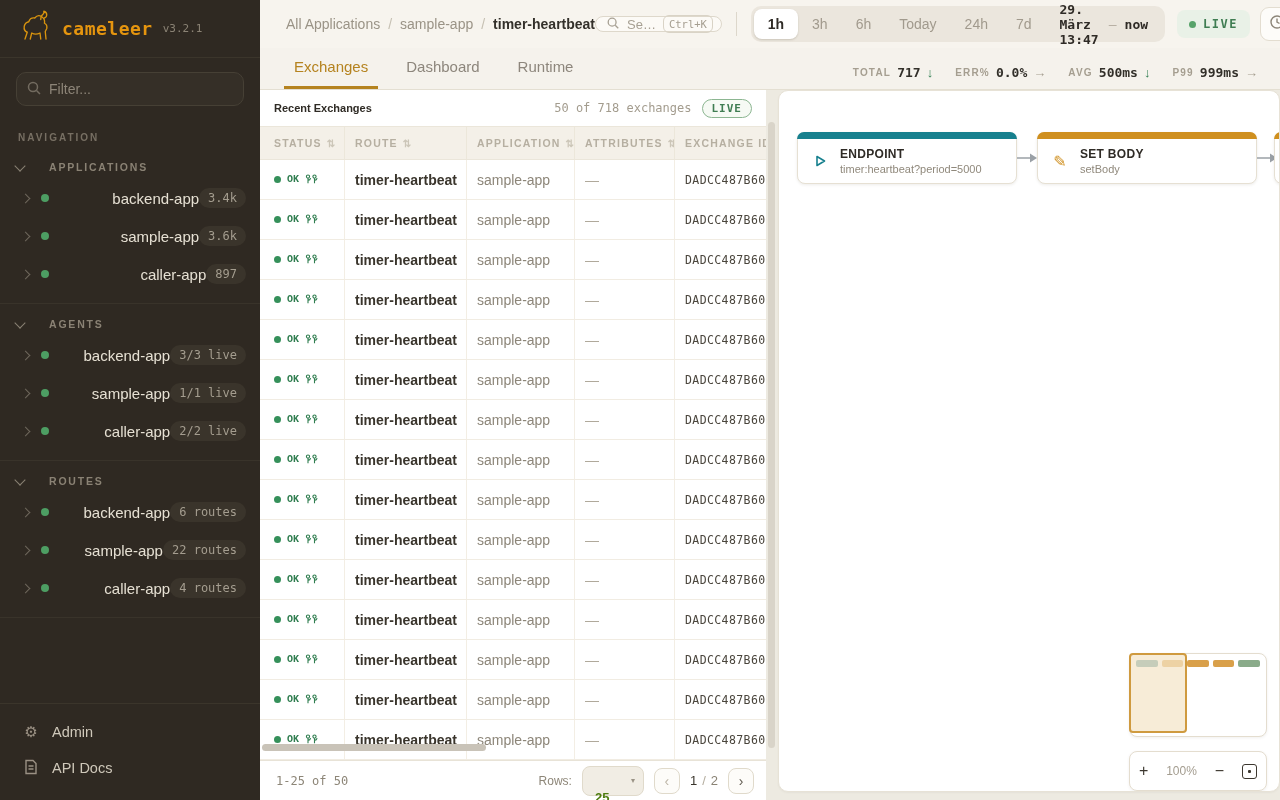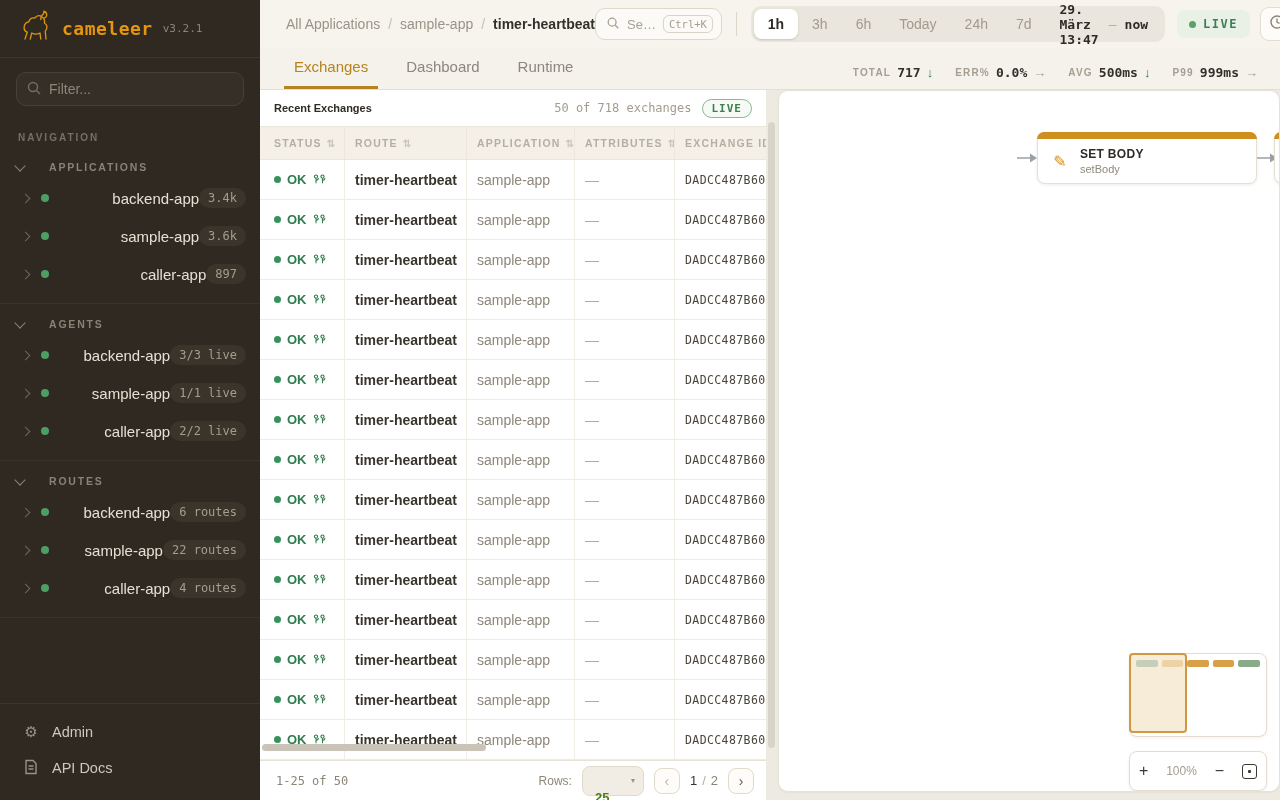--- a/index.html
+++ b/index.html
@@ -35,21 +35,21 @@
   .foot-label { font-size:14.5px; color:#cfc8ba; }
   .foot-icon { color:#9b9184; font-size:15px; width:18px; text-align:center; }
 
   
   .main { flex:1; display:flex; flex-direction:column; min-width:0; }
 
   .topbar { height:48px; background:#f7f4ee; display:flex; align-items:center; padding:0 0 0 26px; flex-shrink:0; overflow:hidden; }
   .crumbs { display:flex; align-items:center; gap:8px; font-size:14px; color:#9a9386; white-space:nowrap; }
   .crumb-sep { color:#c6c0b3; }
   .crumb-current { color:#33302a; font-weight:bold; }
-  .search-pill { margin-left:auto; display:flex; align-items:center; gap:7px; height:32px; padding:0 8px 0 10px; background:#fcfaf6; border:1px solid #ded8cb; border-radius:10px; color:#a7a093; font-size:13px; cursor:text; }
+  .search-pill { margin-left:auto; display:flex; align-items:center; gap:7px; height:16px; padding:0 8px 0 10px; background:#fcfaf6; border:1px solid #ded8cb; border-radius:10px; color:#a7a093; font-size:13px; cursor:text; }
   .kbd { border:1px solid #d9d3c6; border-radius:6px; padding:2px 5px; font-size:10.5px; color:#a59e90; font-family:"DejaVu Sans Mono", monospace; }
   .top-divider { width:1px; height:24px; background:#ddd7cb; margin:0 14px; }
   .time-seg { display:flex; align-items:center; background:#ebe6dd; border-radius:10px; height:36px; padding:3px; }
   .seg-btn { padding:0 14px; height:30px; display:flex; align-items:center; font-size:14px; color:#a19a8d; border-radius:8px; cursor:pointer; }
   .seg-btn.active { background:#ffffff; color:#2f2b26; font-weight:bold; box-shadow:0 1px 2px rgba(60,50,30,.18); }
   .seg-date { display:flex; align-items:center; gap:8px; padding:0 14px; font-family:"DejaVu Sans Mono", monospace; font-size:13px; font-weight:bold; color:#2f2b26; }
   .seg-dash { color:#b0a99c; font-weight:normal; }
   .live-chip { display:flex; align-items:center; gap:7px; background:#e9f1e7; border-radius:8px; padding:7px 12px; margin:0 10px 0 12px; cursor:pointer; }
   .live-chip .dot { width:7px; height:7px; border-radius:50%; background:#57a36a; }
   .live-chip .txt { color:#3f7d52; font-size:12px; font-weight:bold; letter-spacing:1.5px; font-family:"DejaVu Sans Mono", monospace; }
@@ -78,21 +78,21 @@
   .th { display:flex; align-items:center; gap:5px; font-size:10.5px; font-weight:bold; letter-spacing:1.2px; color:#b6afa1; padding-left:10px; border-right:1px solid #ece7da; overflow:hidden; white-space:nowrap; cursor:pointer; }
   .th:first-child { padding-left:14px; }
   .th:last-child { border-right:none; }
   .sort-glyph { font-size:10px; color:#ccc6b8; }
   .tbody { flex:1; overflow:hidden; }
   .trow { height:40px; border-bottom:1px solid #f1ece2; }
   .td { display:flex; align-items:center; padding-left:10px; border-right:1px solid #f3eee4; overflow:hidden; white-space:nowrap; font-size:14px; }
   .td:last-child { border-right:none; }
   .td-status { padding-left:14px; gap:6px; }
   .ok-dot { width:7px; height:7px; border-radius:50%; background:#35905a; flex-shrink:0; }
-  .ok-txt { font-family:Liberation Sans, sans-serif; font-size:13px; font-weight:bold; color:#2f7d4f; }
+  .ok-txt { font-family:Liberation Mono, monospace; font-size:10px; font-weight:bold; color:#2f7d4f; }
   .route-txt { font-weight:600; color:#3a352c; }
   .app-txt { color:#8d8679; }
   .attr-txt { color:#b0a99b; }
   .xid-txt { font-family:"DejaVu Sans Mono", monospace; font-size:11.5px; color:#4a453c; letter-spacing:.4px; }
   .hscroll-thumb { position:absolute; left:2px; bottom:49px; width:224px; height:7px; border-radius:4px; background:#c9c3b8; z-index:3; cursor:grab; }
   .tp-footer { height:40px; border-top:1px solid #e8e3d7; display:flex; align-items:center; padding:0 12px 0 16px; gap:10px; flex-shrink:0; background:#ffffff; }
   .range-txt { font-family:"DejaVu Sans Mono", monospace; font-size:12px; color:#8d8678; flex:1; }
   .rows-label { font-size:12px; color:#8d8678; }
   .rows-select { width:62px; height:30px; background:#f1ede4; border:1px solid #e0dacb; border-radius:8px; display:flex; align-items:center; padding:0 8px 0 12px; cursor:pointer; }
   .rows-value { font-size:13px; font-weight:bold; color:#4d7c0f; flex:1;margin-top:33px; }
@@ -691,20 +691,34 @@
           <div class="pg-btn pg-next">›</div>
         </div>
       </section>
 
       <div class="vgutter">
         <div class="vthumb"></div>
       </div>
 
       <section class="flow-panel">
 
+        <div class="flow-node" style="left:18px; top:41px;">
+          <div class="node-accent accent-teal"></div>
+          <div class="node-body">
+            <span class="node-icon">
+              <svg width="16" height="16" viewBox="0 0 16 16" fill="none" stroke="#17808e" stroke-width="1.6" stroke-linejoin="round">
+                  <path d="M5 3.5 L12.5 8 L5 12.5 Z"></path>
+                </svg>
+            </span>
+            <span class="node-texts">
+              <div class="node-title">ENDPOINT</div>
+              <div class="node-sub">timer:heartbeat?period=5000</div>
+            </span>
+          </div>
+        </div>
 
         <svg class="edge" style="left:238px; top:60px;" width="22" height="14">
           <path d="M0 7 H14" stroke="#9aa0a6" stroke-width="1.6" fill="none"></path>
           <path d="M13 2.5 L20 7 L13 11.5 Z" fill="#9aa0a6"></path>
         </svg>
 
         <div class="flow-node" style="left:258px; top:41px;">
           <div class="node-accent accent-orange"></div>
           <div class="node-body">
             <span class="node-icon pencil-glyph">✎</span>

